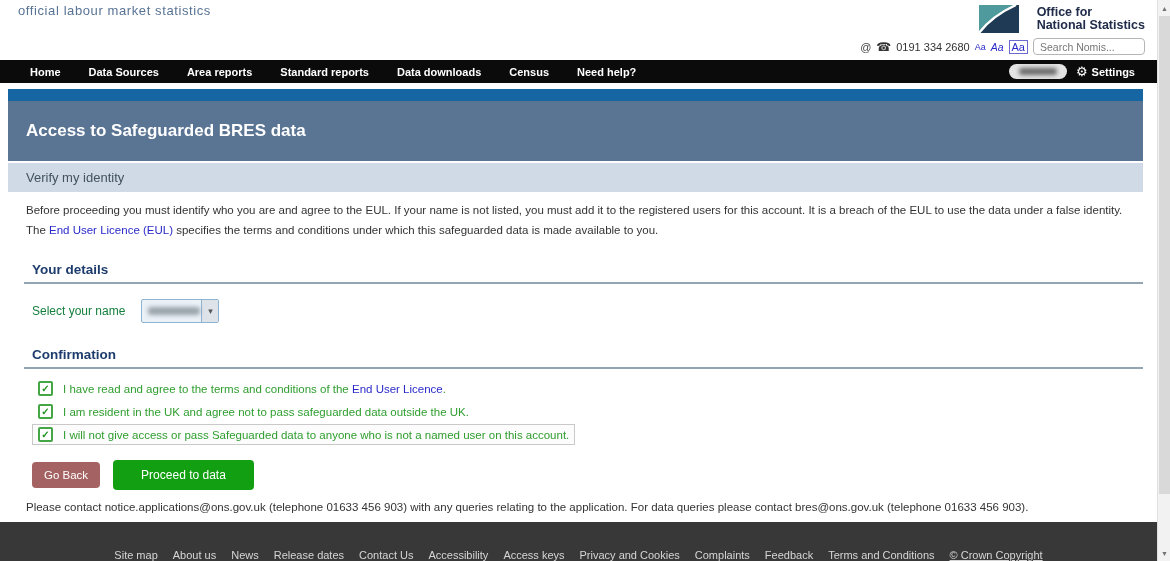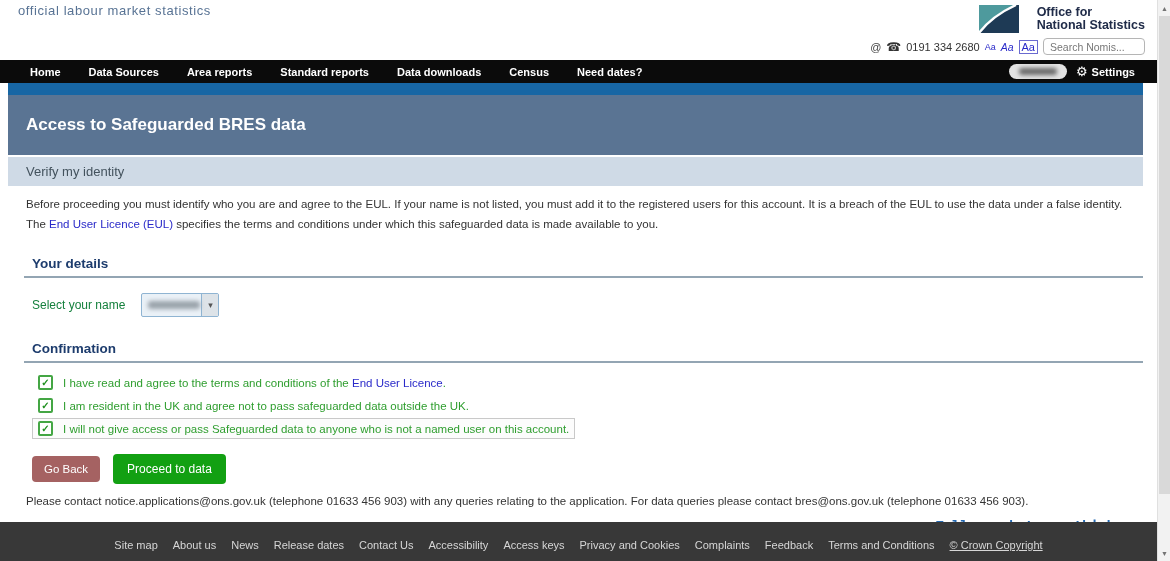--- a/index.html
+++ b/index.html
@@ -18,36 +18,36 @@
   .hdr-right { position:absolute; right:12px; top:5px; }
   .ons { display:flex; align-items:center; justify-content:flex-end; gap:18px; }
   .ons-text { font-size:12.5px; line-height:13px; color:#202c49; font-weight:bold; text-align:left; }
   .contact-row { margin-top:5px; display:flex; align-items:center; justify-content:flex-end; gap:5px; font-size:11px; color:#333; }
   .icon-email { font-size:11px; color:#444; }
   .icon-phone { font-size:12px; color:#333; }
   .fs-opt { color:#2a2ac9; line-height:12px; }
   .fs-a { font-size:9px; }
   .fs-b { font-size:10.5px; font-style:italic; }
   .fs-c { font-size:11px; border:1px solid #6a6ad0; padding:0 2px; }
-  .search-input { width:102px; height:17px; border:1px solid #b5b5b5; border-radius:4px;
+  .search-input { width:112px; height:17px; border:1px solid #b5b5b5; border-radius:4px;
     font-size:10.5px; padding:1px 6px; color:#555; font-family:"Liberation Sans",sans-serif; }
   .search-input::placeholder { color:#777; }
 
   
   .nav { height:23px; background:#0b0b0b; display:flex; align-items:center; padding-left:30px; }
   .nav-items { display:flex; }
   .nav-items span { color:#fff; font-size:11px; font-weight:bold; margin-right:28px; cursor:pointer; white-space:nowrap; }
   .nav-right { margin-left:auto; display:flex; align-items:center; gap:9px; padding-right:22px; }
   .user-pill { background:#e3e3e3; border-radius:9px; width:58px; height:15px; display:flex; align-items:center; justify-content:center; overflow:hidden; }
   .user-pill .blur-blob { width:38px; height:7px; background:#6b6b6b; border-radius:3px; filter:blur(2px); }
   .settings { display:flex; align-items:center; gap:4px; color:#fff; font-size:11px; font-weight:bold; }
   .icon-gear { font-size:13px; font-weight:normal; }
 
   
-  .content { margin:0 14px 0 8px; }
+  .content { margin:6px 14px 0 8px; }
   .band-blue-top { height:12px; background:#1766a4; }
   .band-title { height:60px; background:#5a7493; display:flex; align-items:center; padding-left:18px;
     color:#fff; font-weight:bold; font-size:17px; }
   .band-sub { height:29px; background:#cfdae6; display:flex; align-items:center; padding-left:18px;
     color:#43525d; font-size:13px; margin-top:2px; }
 
   
   .intro { margin:11px 0 0 18px; font-size:11.5px; }
   .intro p { margin-bottom:5px; line-height:15px; }
   a.lnk { color:#2a2ac9; text-decoration:none; cursor:pointer; }
@@ -71,32 +71,32 @@
     border:1px solid transparent; width:fit-content; }
   .check-row.focused { border:1px solid #c9c9c9; background:#fcfcfc; }
   .checkbox { width:15px; height:15px; min-width:15px; border:2px solid #44a644; border-radius:2px; background:#fff;
     color:#1f8f1f; font-size:10px; font-weight:bold; display:flex; align-items:center; justify-content:center; cursor:pointer; }
   .check-label { font-size:11.5px; color:#2f9e2f; }
 
   
   .btn-row { margin:15px 0 0 24px; display:flex; align-items:center; gap:13px; }
   .btn { border:none; border-radius:4px; color:#fff; cursor:pointer; font-family:"Liberation Sans",sans-serif; }
   .btn-back { background:#a56262; font-size:11.5px; padding:7px 12px; }
-  .btn-proceed { background:#12a012; font-size:12px; padding:8px 14px; }
+  .btn-proceed { background:#12a012; font-size:12px; padding:8px 28px; }
 
   
   .contact-note { margin:11px 0 0 18px; font-size:11.5px; color:#333; }
   .feedback { margin-top:10px; text-align:right; padding-right:4px; }
   .feedback a { font-family:"DejaVu Sans Mono", monospace; font-weight:bold; font-size:13.5px;
     color:#2468b0; text-decoration:none; cursor:pointer; }
   .band-blue-bottom { height:7px; background:#1766a4; margin-top:13px; }
 
   
   .footer { position:absolute; left:0; bottom:0; width:1157px; height:39px; background:#383838; }
-  .footer-links { display:flex; justify-content:center; align-items:center; gap:15px; padding-top:17px; }
+  .footer-links { display:flex; justify-content:center; align-items:center; gap:15px; padding-top:27px; }
   .footer-links span { color:#d6d6d6; font-size:11px; cursor:pointer; white-space:nowrap; }
   .footer-copy { color:#d6d6d6; font-size:11px;text-decoration:underline; }
 
   
   .scrollbar { position:absolute; right:0; top:0; width:13px; height:561px; background:#f2f2f2; border-left:1px solid #e0e0e0; }
   .sb-arrow { position:absolute; left:0; width:13px; height:14px; display:flex; align-items:center; justify-content:center;
     color:#737373; font-size:7px; cursor:pointer; }
   .sb-up { top:1px; }
   .sb-down { bottom:1px; }
   .sb-thumb { position:absolute; left:1px; top:16px; width:11px; height:478px; background:#d9d9d9; cursor:grab; }
@@ -138,21 +138,21 @@
   </div>
 
   <div class="nav">
     <div class="nav-items">
         <span>Home</span>
         <span>Data Sources</span>
         <span>Area reports</span>
         <span>Standard reports</span>
         <span>Data downloads</span>
         <span>Census</span>
-        <span>Need dates?</span>
+        <span>Need help?</span>
       </div>
     <div class="nav-right">
       <div class="user-pill">
         <div class="blur-blob"></div>
       </div>
       <div class="settings">
         <span class="icon-gear">⚙</span>
         <span>Settings</span>
       </div>
     </div>

